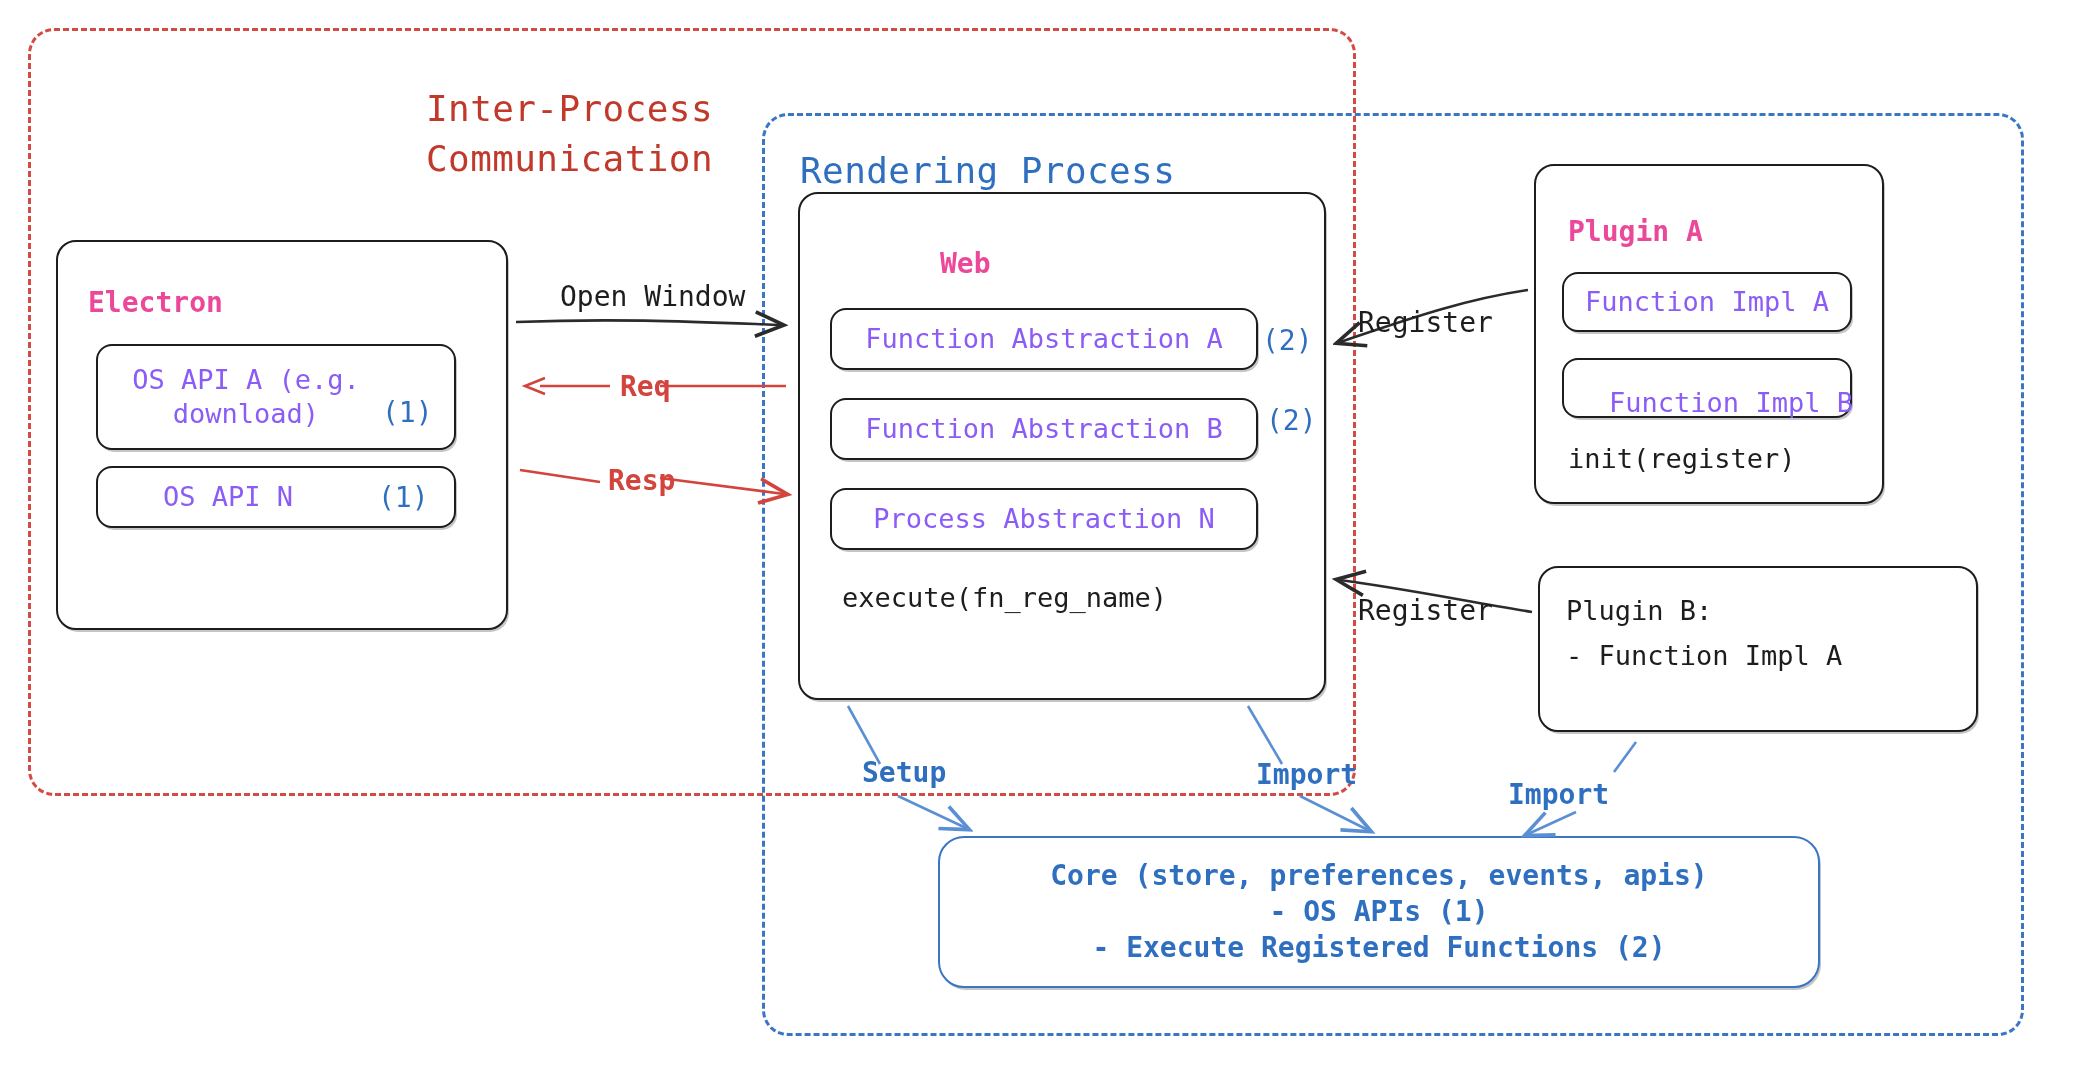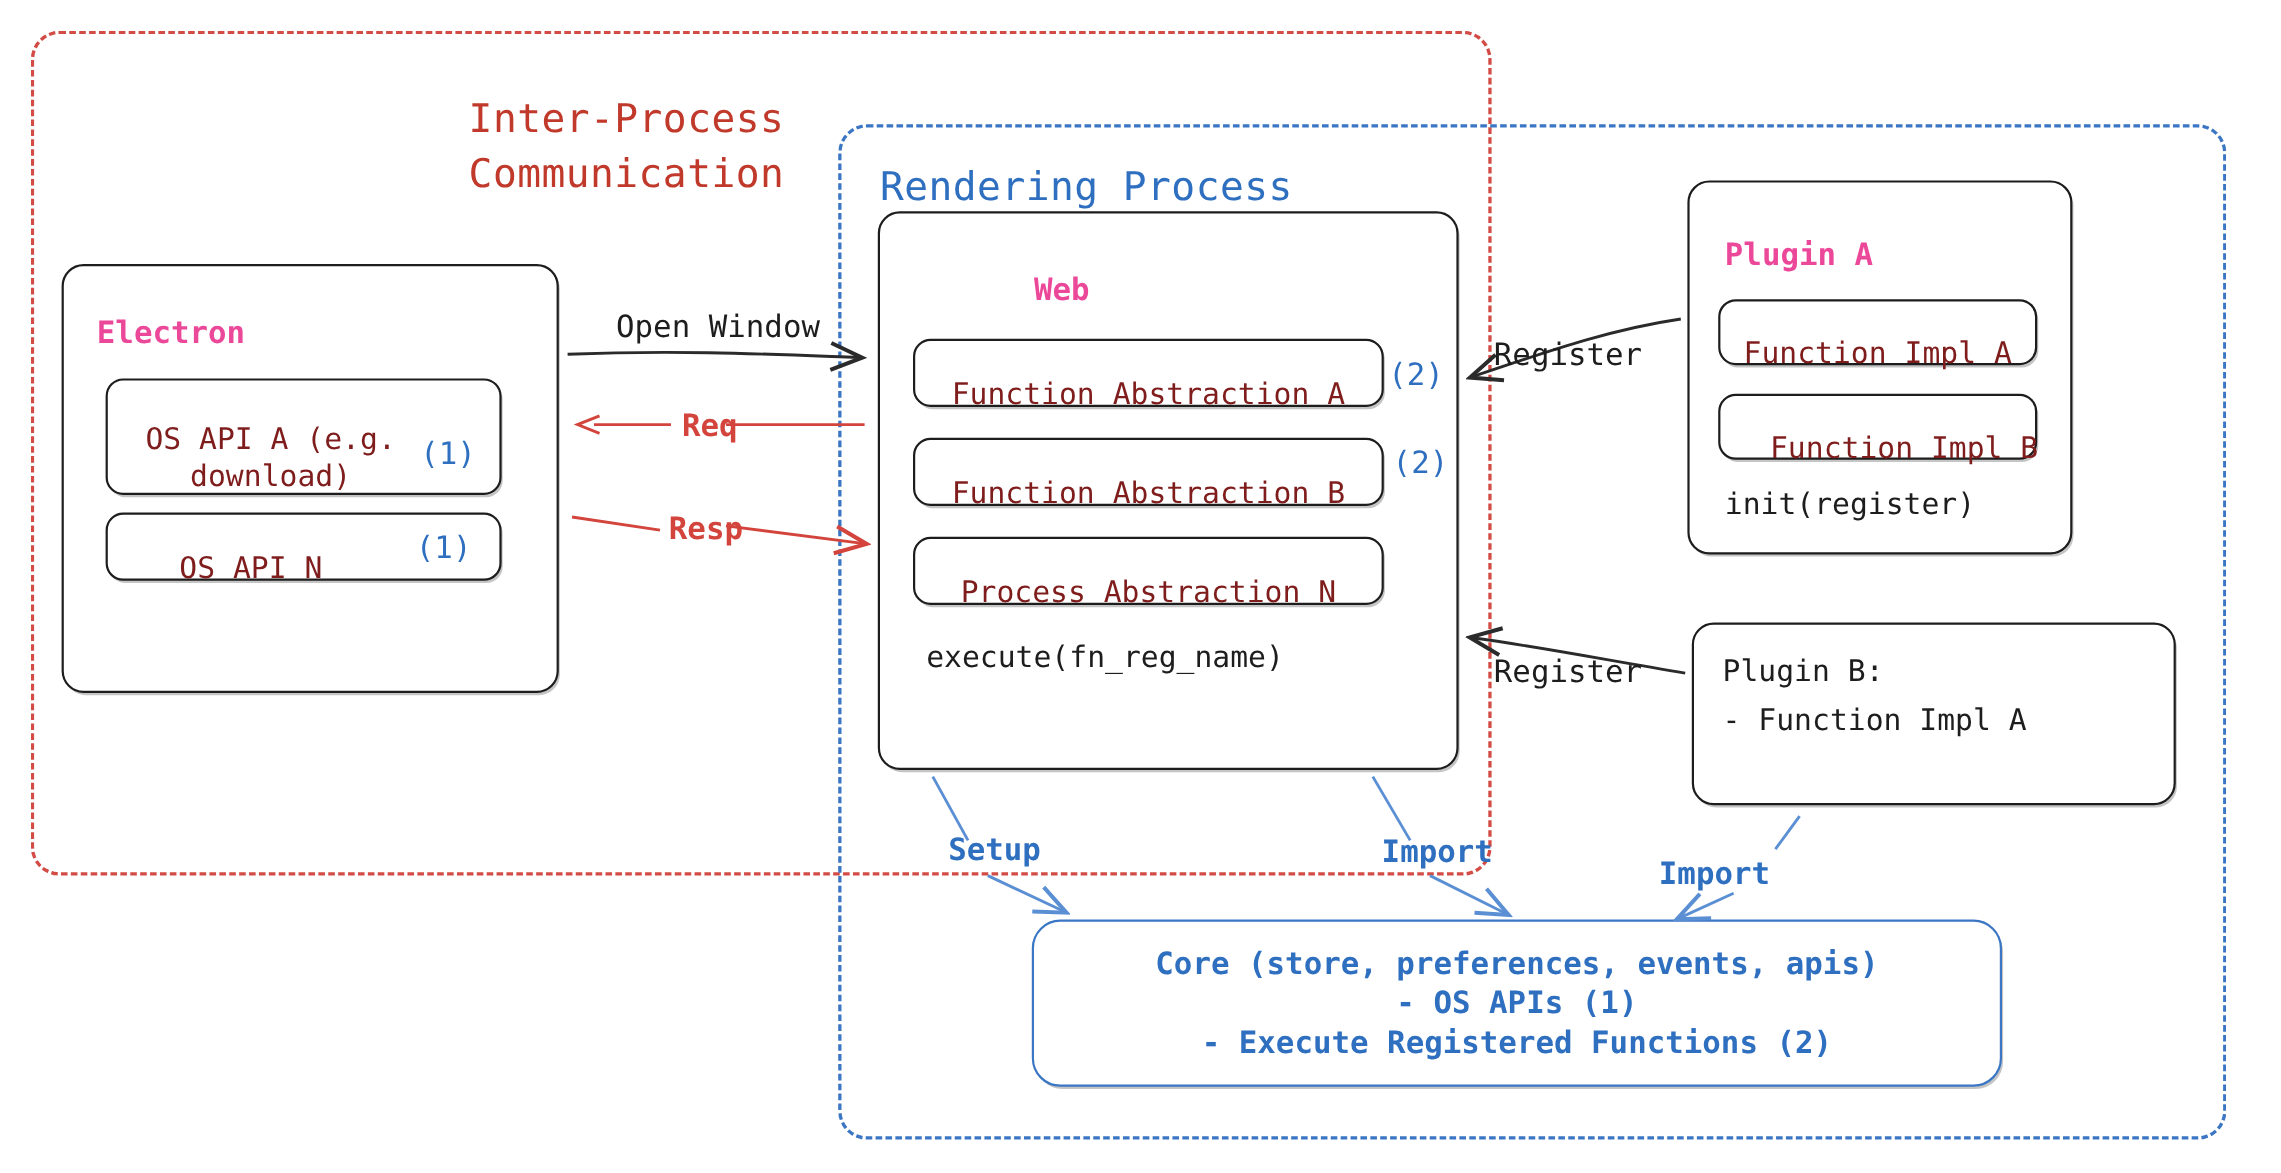--- a/index.html
+++ b/index.html
@@ -22,21 +22,21 @@
   .node.core{border:2.5px solid #3a76c4;border-radius:26px;}
 
   .node-title{position:absolute;font-size:28px;color:#ec4899;white-space:pre;font-weight:bold;}
   .node-text{position:absolute;font-size:27px;color:#1d1d1d;white-space:pre;text-align:center;}
   .badge{position:absolute;font-size:28px;color:#2f6fc0;white-space:pre;}
   .core-text{position:absolute;left:0;right:0;text-align:center;font-size:28px;color:#2f6fc0;
              font-weight:bold;white-space:pre;line-height:1.28;}
 
   
   .ctr{position:absolute;display:flex;align-items:center;justify-content:center;text-align:center;
-       font-size:27px;color:#7f1d1d;white-space:pre;line-height:1.25;box-sizing:border-box;margin-top:20px;}
+       font-size:27px;color:#8b5cf6;white-space:pre;line-height:1.25;box-sizing:border-box;}
 
   
   .elabel{position:absolute;font-size:28px;white-space:pre;}
   .elabel.black{color:#1d1d1d;}
   .elabel.red{color:#d2443c;font-weight:bold;}
   .elabel.blue{color:#2f6fc0;font-weight:bold;}
 
   svg.edges{position:absolute;left:0;top:0;width:2074px;height:1066px;pointer-events:none;}
 </style>
 </head>
@@ -79,21 +79,21 @@
 
   <div class="node-text" style="left:842px; top:582px;">execute(fn_reg_name)</div>
 
   <div class="node" style="left:1534px; top:164px; width:350px; height:340px;"></div>
   <div class="node-title" style="left:1568px; top:215px;">Plugin A</div>
 
   <div class="node inner" style="left:1562px; top:272px; width:290px; height:60px;"></div>
   <div class="ctr" style="left:1562px; top:272px; width:290px; height:60px;">Function Impl A</div>
 
   <div class="node inner" style="left:1562px; top:358px; width:290px; height:60px;"></div>
-  <div class="ctr" style="left:1562px; top:358px; width:338px; height:60px;border-radius:28px;">Function Impl B</div>
+  <div class="ctr" style="left:1562px; top:373px; width:338px; height:60px;border-radius:28px;">Function Impl B</div>
 
   <div class="node-text" style="left:1568px; top:443px;">init(register)</div>
 
   <div class="node" style="left:1538px; top:566px; width:440px; height:166px;"></div>
   <div class="node-text" style="left:1566px; top:595px;">Plugin B:</div>
   <div class="node-text" style="left:1566px; top:640px;">- Function Impl A</div>
 
   <div class="node core" style="left:938px; top:836px; width:882px; height:152px;"></div>
   <div class="core-text" style="left:938px; top:858px; width:882px;">Core (store, preferences, events, apis)</div>
   <div class="core-text" style="left:938px; top:894px; width:882px;">- OS APIs (1)</div>

